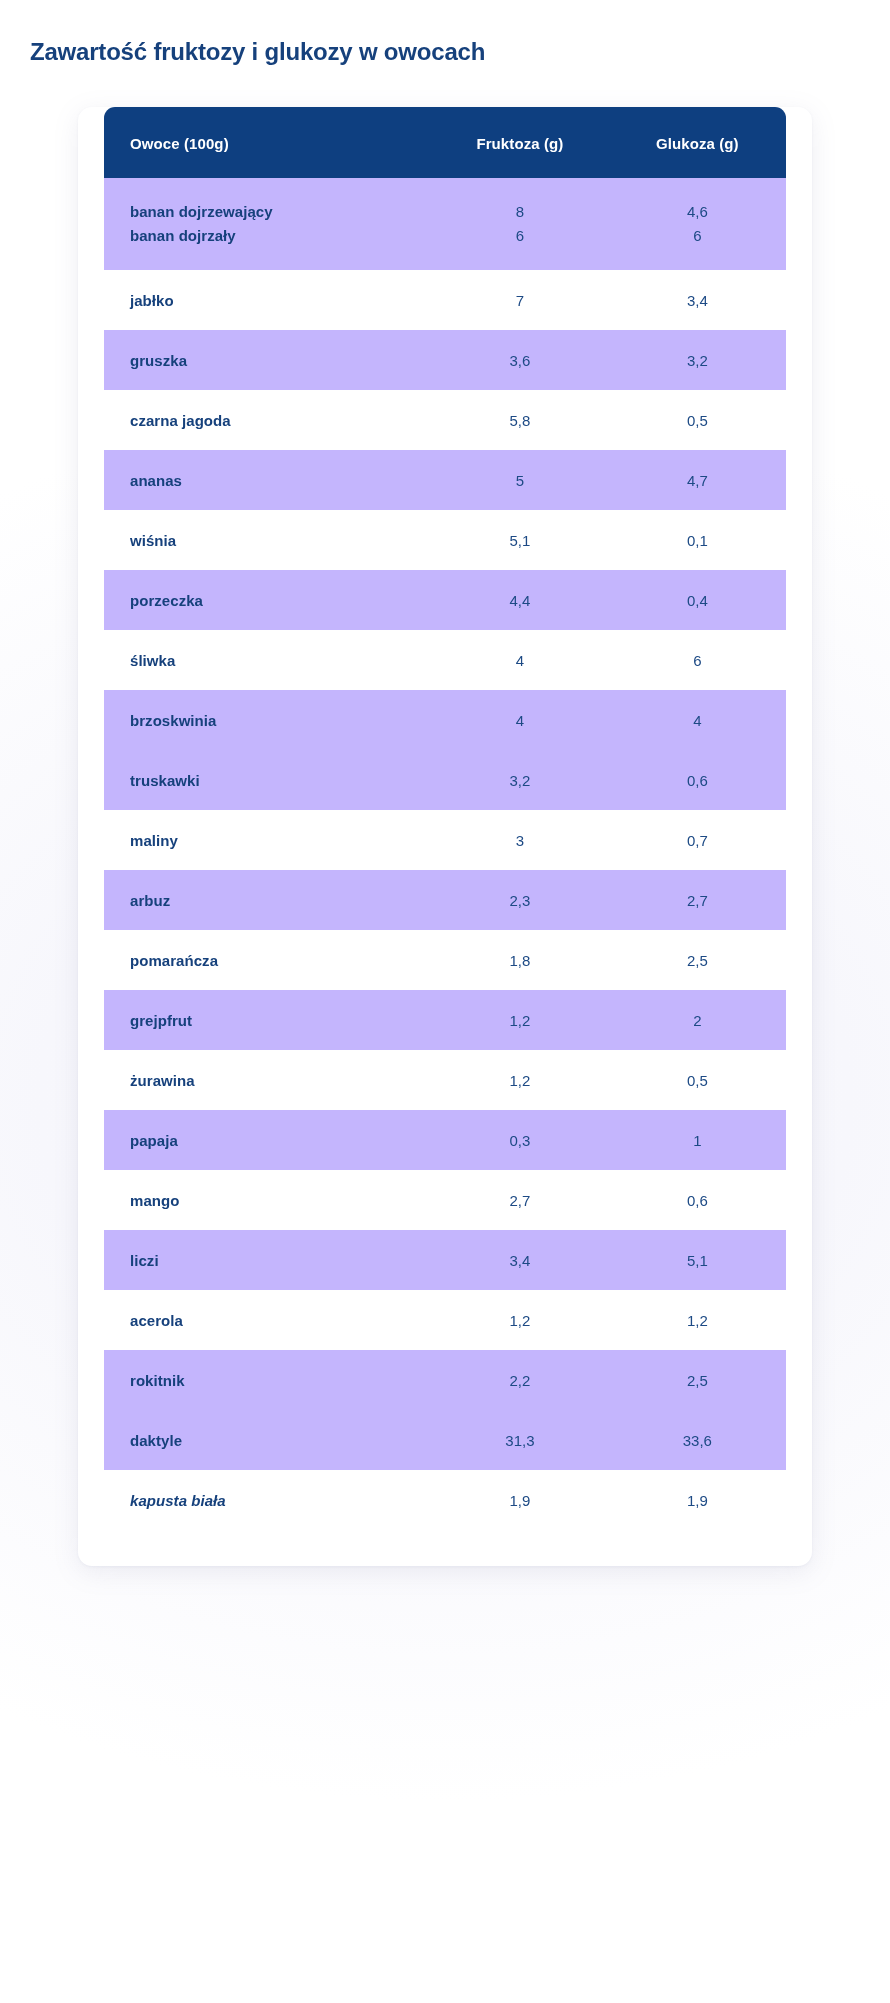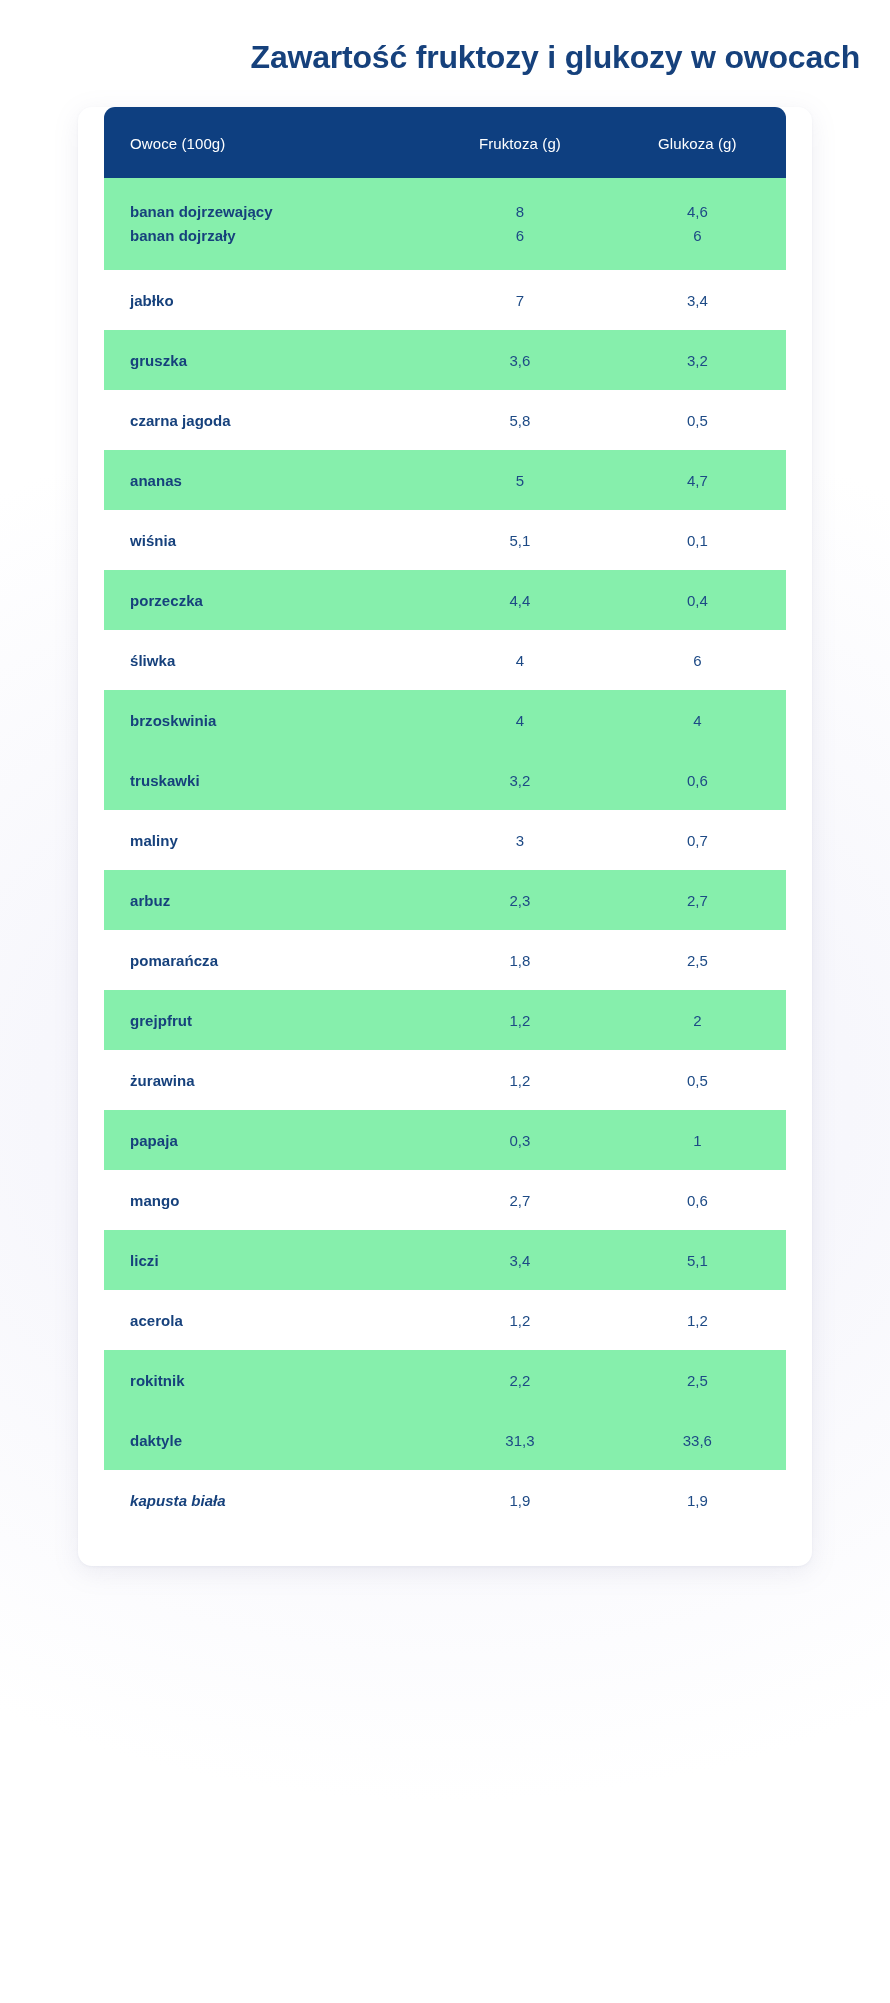--- a/index.html
+++ b/index.html
@@ -20,23 +20,23 @@
     width: 890px;
     height: 2003px;
     background:
       radial-gradient(ellipse 900px 700px at 50% 55%, #fbfbfe 0%, #f7f7fc 45%, #ffffff 100%);
     box-sizing: border-box;
     padding: 0;
   }
 
   
   .page-title {
-    text-align: right;
+    text-align: left;
     color: #16417c;
-    font-size: 32px;
+    font-size: 24px;
     font-weight: 700;
     letter-spacing: -0.2px;
     line-height: 1.2;
     padding: 38px 30px 0 30px;
     margin: 0;
   }
 
   
   .card {
     position: absolute;
@@ -61,21 +61,21 @@
     table-layout: fixed;
   }
 
   
   thead tr {
     background: #0e3f80;
   }
   thead th {
     color: #ffffff;
     font-size: 15px;
-    font-weight: 400;
+    font-weight: 700;
     padding: 28px 0 26px 0;
     border: none;
     letter-spacing: 0.1px;
   }
   thead th.col-name {
     text-align: left;
     padding-left: 26px;
     width: 46%;
   }
   thead th.col-val {
@@ -83,21 +83,21 @@
     width: 27%;
   }
   thead tr th:first-child { border-top-left-radius: 11px; }
   thead tr th:last-child  { border-top-right-radius: 11px; margin-top: 47px; }
 
   
   tbody tr {
     background: #ffffff;
   }
   tbody tr.alt {
-    background: #86efac;
+    background: #c4b5fd;
   }
   tbody td {
     color: #16417c;
     font-size: 15px;
     padding: 22px 0 21px 0;
     vertical-align: middle;
     border: none;
   }
   tbody td.col-name {
     text-align: left;

